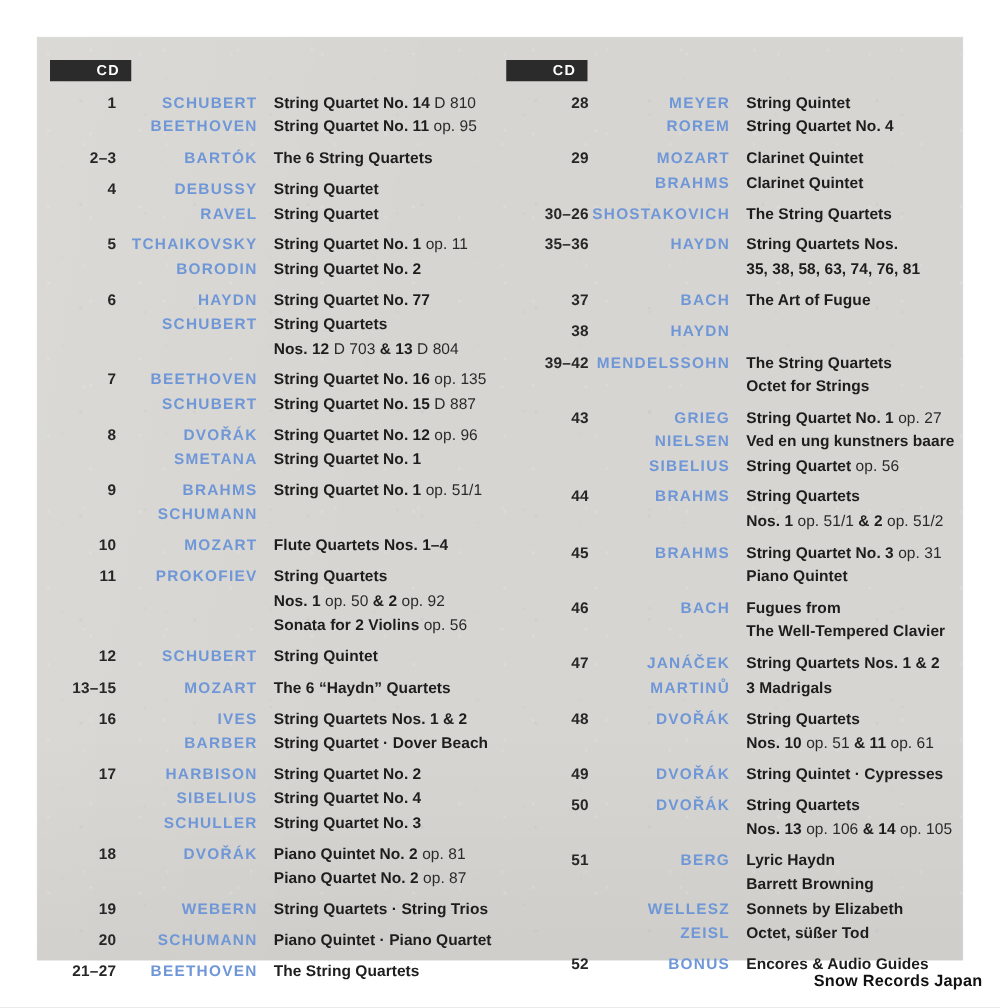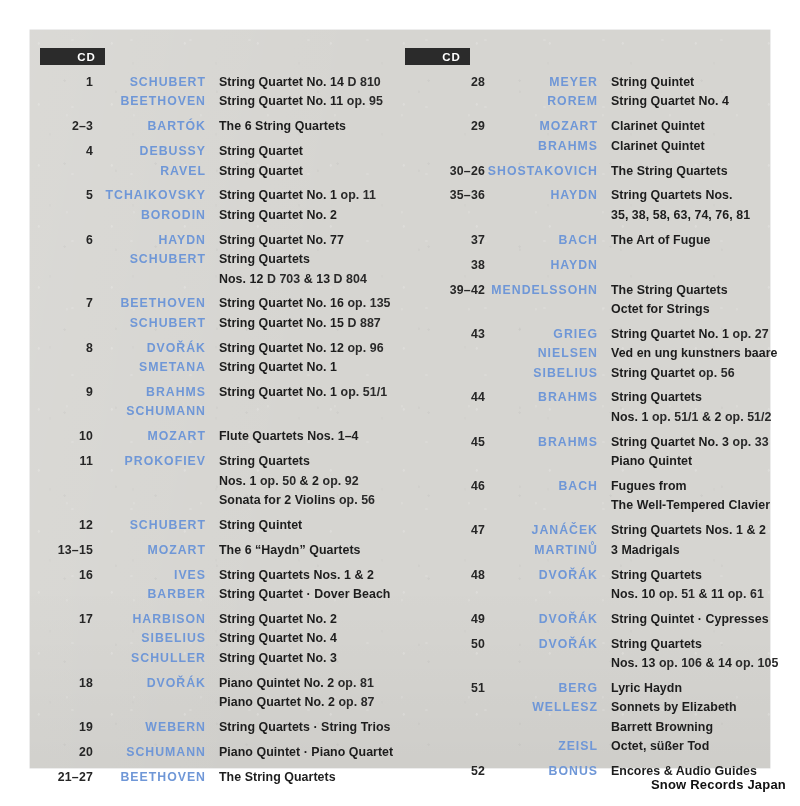--- a/index.html
+++ b/index.html
@@ -62,21 +62,21 @@
   }
   #cd-badge-left  { left: 10px;  top: 18px; width: 65px; }
   #cd-badge-right { left: 375px; top: 18px; width: 65px; }
 
   
   .column {
     position: absolute;
     top: 45px;
   }
   #column-left  { left: 0px;   width: 370px; }
-  #column-right { left: 392px; width: 370px; }
+  #column-right { left: 378px; width: 370px; }
 
   .group {
     position: relative;
   }
   .group + .group { margin-top: 5.5px; }
 
   .entry-row {
     display: flex;
     align-items: baseline;
     height: 19.4px;
@@ -104,21 +104,21 @@
   .cell-work {
     padding-left: 13px;
     color: #1d1d1d;
     font-size: 12.4px;
     font-weight: 700;
     letter-spacing: 0.05px;
     flex: 1 1 auto;
     white-space: nowrap;
   }
   .cell-work .light {
-    font-weight: 700;
+    font-weight: 400;
     color: #2a2a2a;
   }
 
   
   #watermark {
     position: absolute;
     right: 14px;
     bottom: 14px;
     font-size: 13px;
     font-weight: 700;
@@ -430,21 +430,21 @@
         <div class="entry-row">
           <div class="cell-number"></div>
           <div class="cell-composer"></div>
           <div class="cell-work"><span>Nos. 1</span><span class="light"> op. 51/1</span><span> &amp; 2</span><span class="light"> op. 51/2</span></div>
         </div>
       </div>
       <div class="group">
         <div class="entry-row">
           <div class="cell-number">45</div>
           <div class="cell-composer">BRAHMS</div>
-          <div class="cell-work"><span>String Quartet No. 3</span><span class="light"> op. 33</span></div>
+          <div class="cell-work"><span>String Quartet No. 3</span><span class="light"> op. 31</span></div>
         </div>
         <div class="entry-row">
           <div class="cell-number"></div>
           <div class="cell-composer"></div>
           <div class="cell-work"><span>Piano Quintet</span></div>
         </div>
       </div>
       <div class="group">
         <div class="entry-row">
           <div class="cell-number">46</div>
@@ -501,27 +501,27 @@
         </div>
       </div>
       <div class="group">
         <div class="entry-row">
           <div class="cell-number">51</div>
           <div class="cell-composer">BERG</div>
           <div class="cell-work"><span>Lyric Haydn</span></div>
         </div>
         <div class="entry-row">
           <div class="cell-number"></div>
+          <div class="cell-composer"></div>
+          <div class="cell-work"><span>Barrett Browning</span></div>
+        </div>
+        <div class="entry-row">
+          <div class="cell-number"></div>
           <div class="cell-composer">WELLESZ</div>
           <div class="cell-work"><span>Sonnets by Elizabeth</span></div>
-        </div>
-        <div class="entry-row">
-          <div class="cell-number"></div>
-          <div class="cell-composer"></div>
-          <div class="cell-work"><span>Barrett Browning</span></div>
         </div>
         <div class="entry-row">
           <div class="cell-number"></div>
           <div class="cell-composer">ZEISL</div>
           <div class="cell-work"><span>Octet, süßer Tod</span></div>
         </div>
       </div>
       <div class="group">
         <div class="entry-row">
           <div class="cell-number">52</div>

